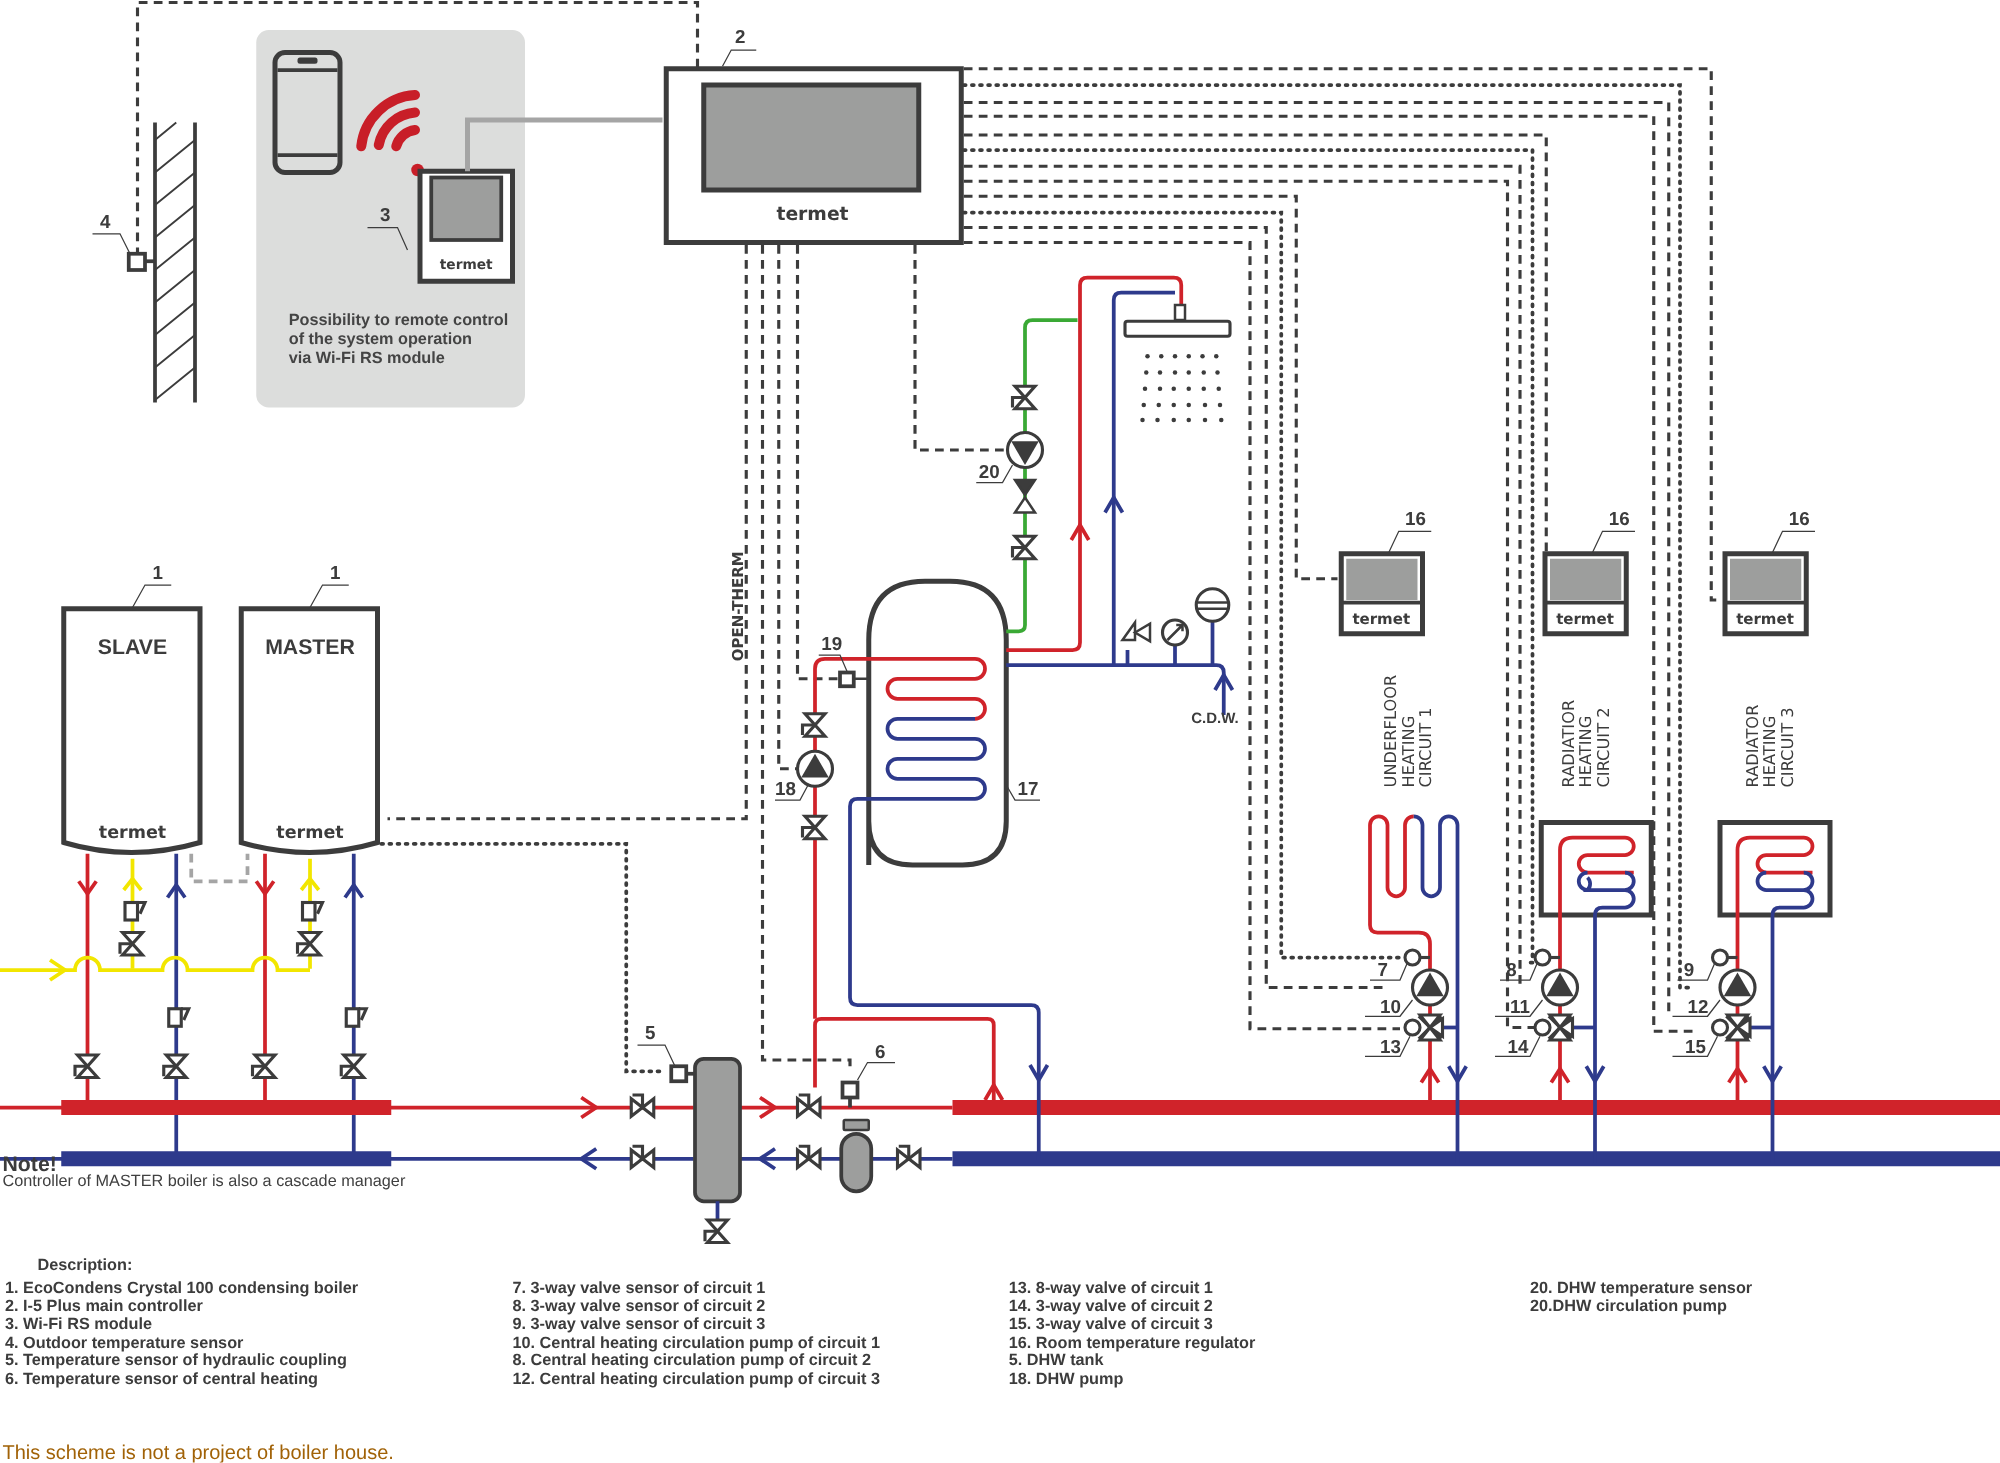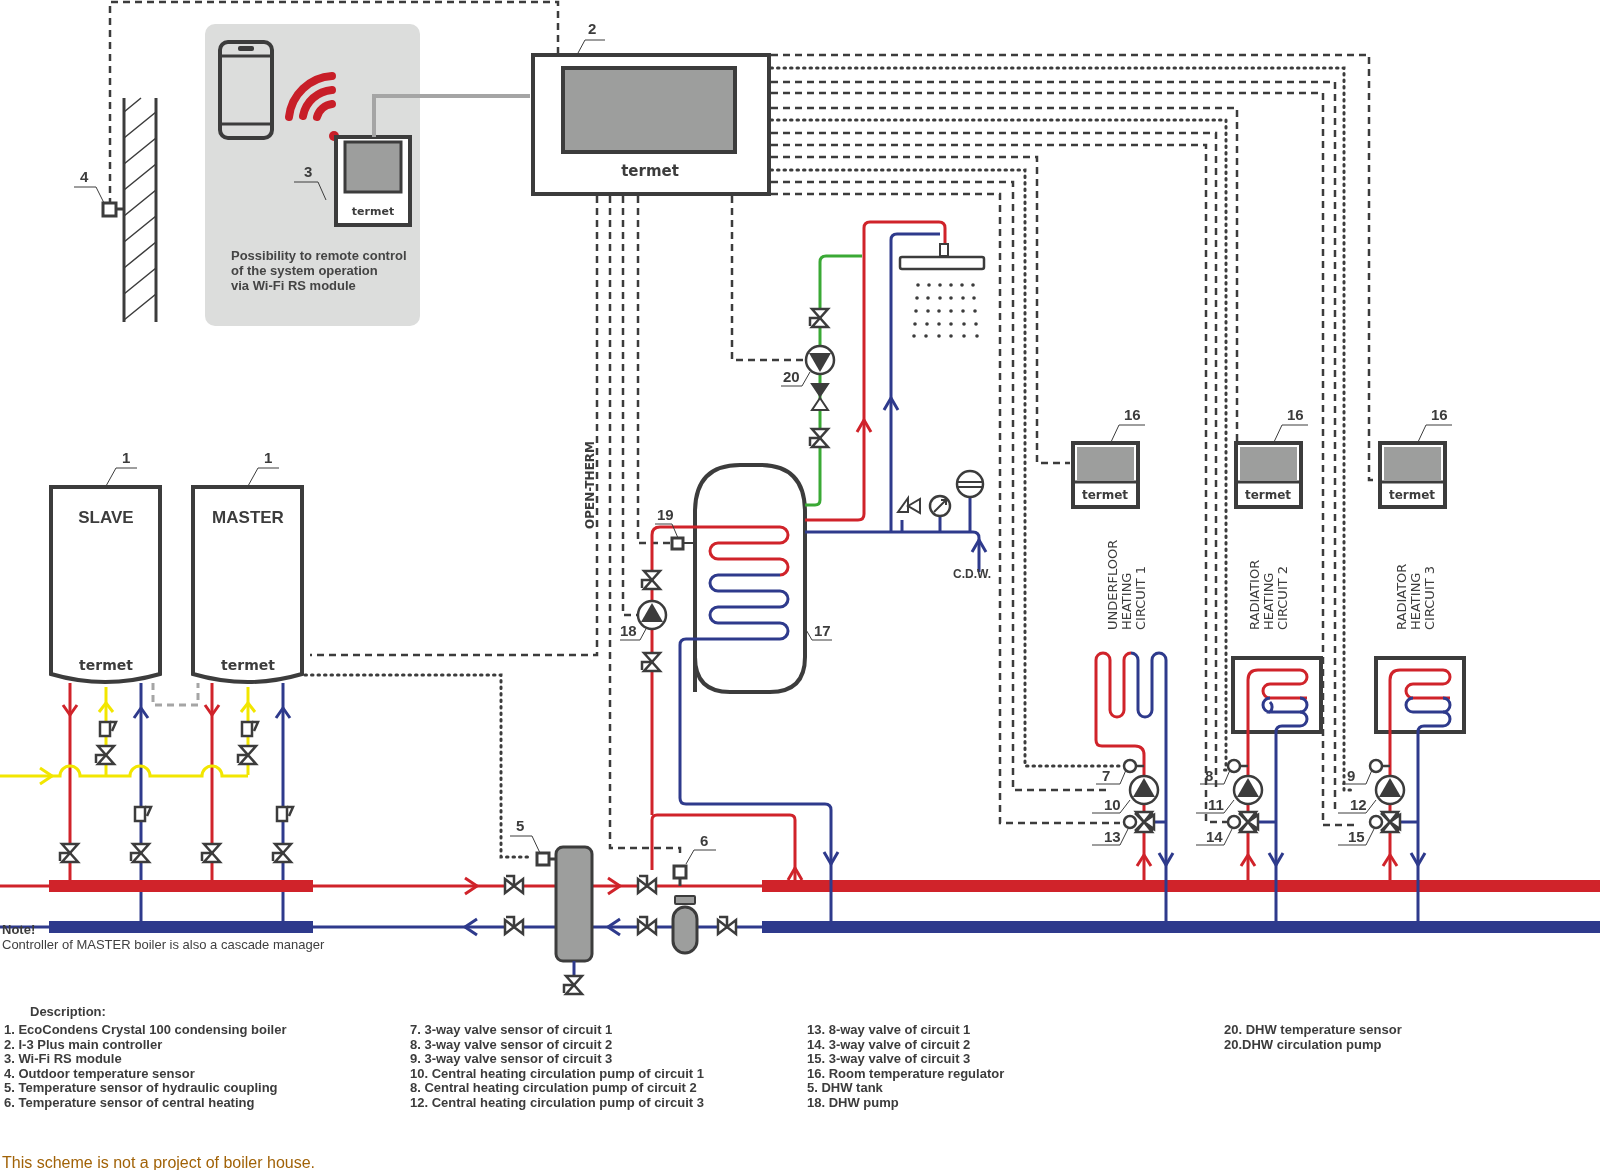--- a/index.html
+++ b/index.html
@@ -3,21 +3,21 @@
 <meta charset="utf-8">
 <style>
   html,body{margin:0;padding:0;background:#fff;}
   body{width:1600px;height:1170px;position:relative;overflow:hidden;font-family:"Liberation Sans",sans-serif;color:#3c3c3c;}
   svg#scheme{position:absolute;left:0;top:0;}
   .lbl{font-family:"Liberation Sans",sans-serif;font-weight:bold;fill:#3c3c3c;font-size:15px;}
   .brand{font-family:"DejaVu Sans",sans-serif;font-weight:bold;fill:#3c3c3c;font-size:14px;}
   .bhdr{font-family:"Liberation Sans",sans-serif;font-weight:bold;fill:#3c3c3c;font-size:17px;}
   .circ{font-family:"DejaVu Sans",sans-serif;fill:#3c3c3c;font-size:13px;}
   .wifi-note{font-family:"Liberation Sans",sans-serif;font-weight:bold;fill:#444;font-size:13px;}
-  .note-title{position:absolute;left:2px;top:922px;font-weight:bold;font-size:13px;}
+  .note-title{position:absolute;left:2px;top:922px;font-weight:bold;font-size:17px;}
   .note-text{position:absolute;left:2px;top:937px;font-size:13px;color:#404040;}
   .desc-title{position:absolute;left:2px;top:1004px;font-weight:bold;font-size:13px;padding-left:28px;}
   .legend-col{position:absolute;top:1023px;font-weight:bold;font-size:13px;line-height:14.6px;}
   .legend-col div{white-space:nowrap;}
   .footer{position:absolute;left:2px;top:1154px;font-size:16px;color:#a16207;}
 </style>
 </head>
 <body>
 
 <svg id="scheme" width="1600" height="1170" viewBox="0 0 1600 1170" xmlns="http://www.w3.org/2000/svg">
@@ -415,21 +415,21 @@
     <text class="lbl" x="1348" y="842">15</text>
   </g>
 </svg>
 
 <div class="note-title">Note!</div>
 <div class="note-text">Controller of MASTER boiler is also a cascade manager</div>
 
 <div class="desc-title">Description:</div>
 <div class="legend-col" style="left:4px">
   <div>1.  EcoCondens Crystal 100 condensing boiler</div>
-  <div>2.  I-3 Plus main controller</div>
+  <div>2.  I-5 Plus main controller</div>
   <div>3.  Wi-Fi RS module</div>
   <div>4.  Outdoor temperature sensor</div>
   <div>5.  Temperature sensor of hydraulic coupling</div>
   <div>6.  Temperature sensor of central heating</div>
 </div>
 <div class="legend-col" style="left:410px">
   <div>7.  3-way valve sensor of circuit  1</div>
   <div>8.  3-way valve sensor of circuit  2</div>
   <div>9.  3-way valve sensor of circuit  3</div>
   <div>10. Central heating circulation pump of circuit 1</div>

